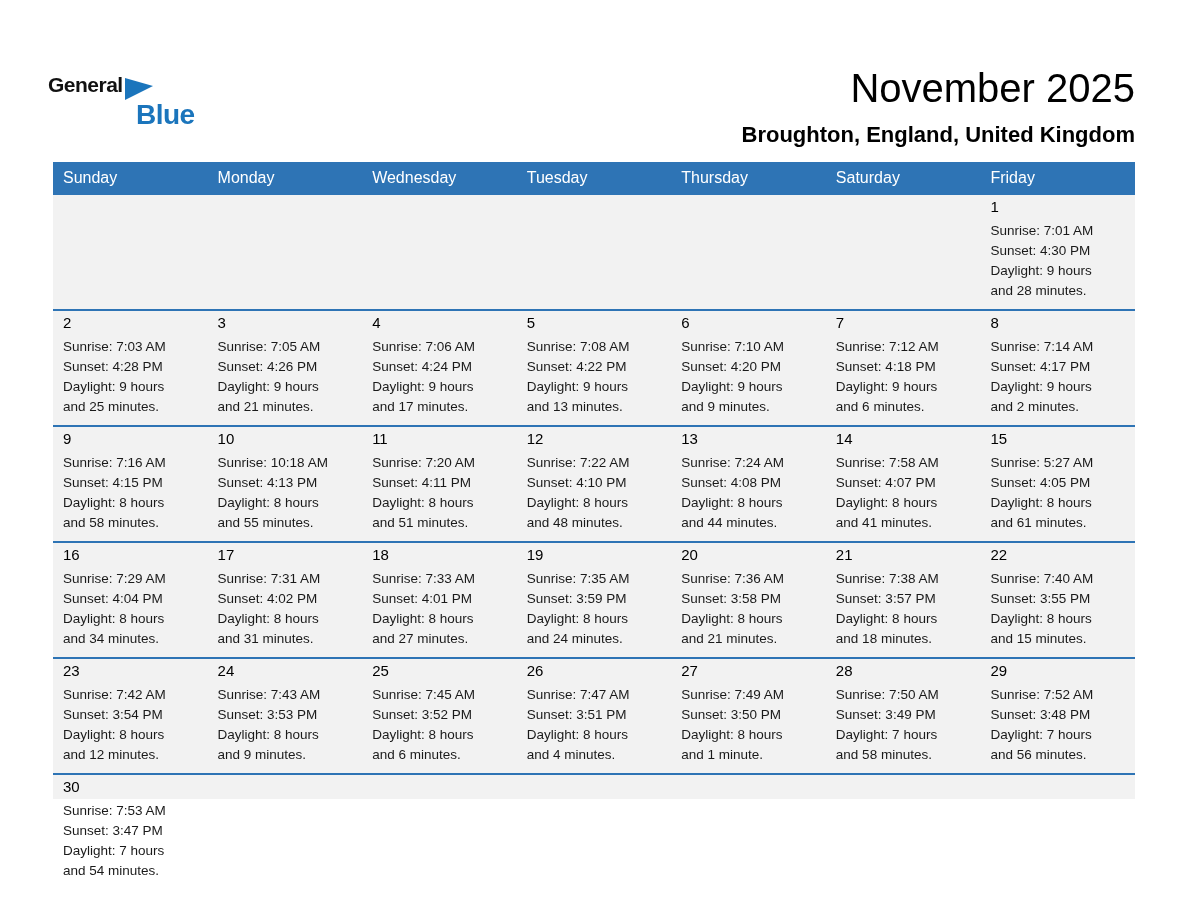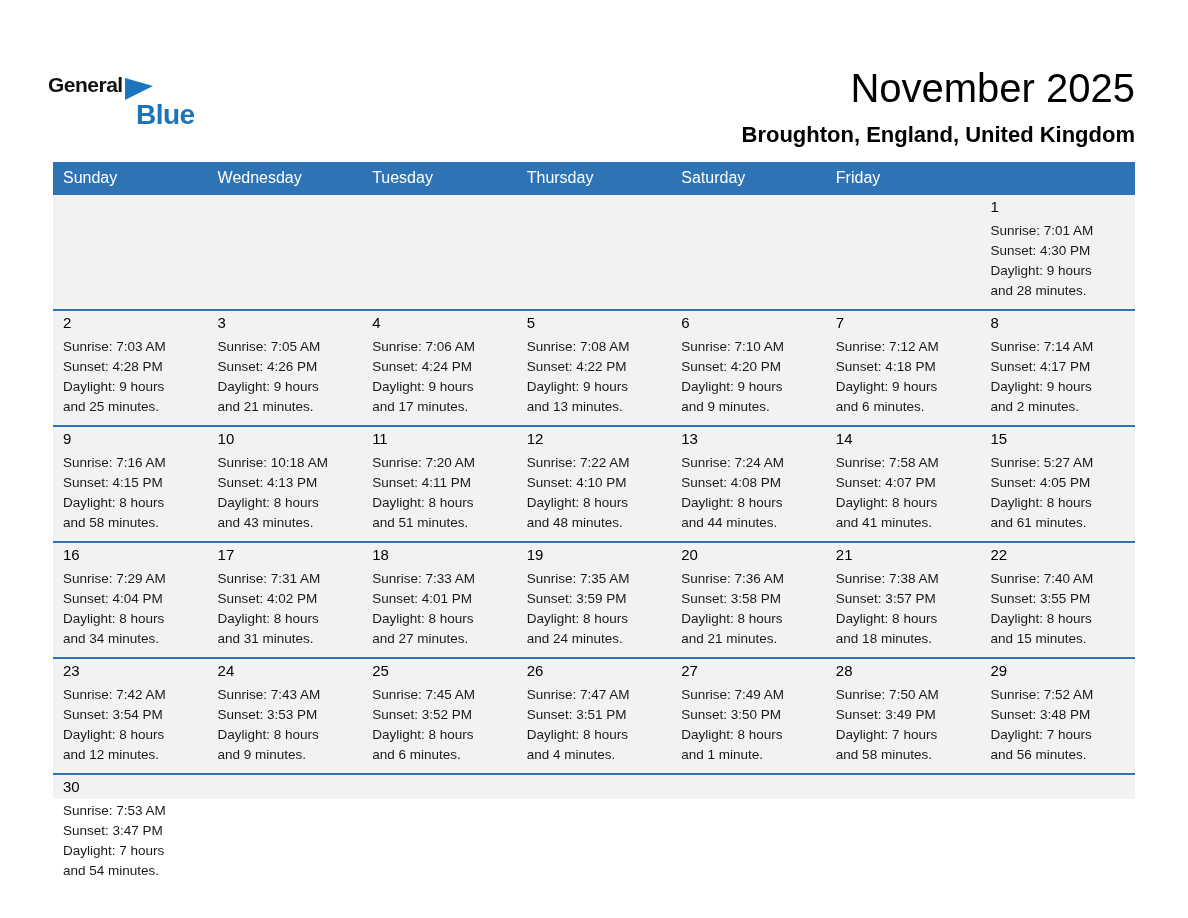--- a/index.html
+++ b/index.html
@@ -55,20 +55,21 @@
     </div>
     <div class="titles">
       <div class="title">November 2025</div>
       <div class="subtitle">Broughton, England, United Kingdom</div>
     </div>
   </div>
 
   <div class="calendar">
     <div class="day-names">
         <div class="day-name">Sunday</div>
+        <div class="day-name">Monday</div>
         <div class="day-name">Wednesday</div>
         <div class="day-name">Tuesday</div>
         <div class="day-name">Thursday</div>
         <div class="day-name">Saturday</div>
         <div class="day-name">Friday</div>
       </div>
     <div>
         <div class="week">
           <div class="cell"></div>
           <div class="cell"></div>
@@ -141,21 +142,21 @@
             <div class="cell-line">Sunrise: 7:16 AM</div>
             <div class="cell-line">Sunset: 4:15 PM</div>
             <div class="cell-line">Daylight: 8 hours</div>
             <div class="cell-line">and 58 minutes.</div>
           </div>
           <div class="cell">
             <div class="day-num">10</div>
             <div class="cell-line">Sunrise: 10:18 AM</div>
             <div class="cell-line">Sunset: 4:13 PM</div>
             <div class="cell-line">Daylight: 8 hours</div>
-            <div class="cell-line">and 43 minutes.</div>
+            <div class="cell-line">and 55 minutes.</div>
           </div>
           <div class="cell">
             <div class="day-num">11</div>
             <div class="cell-line">Sunrise: 7:20 AM</div>
             <div class="cell-line">Sunset: 4:11 PM</div>
             <div class="cell-line">Daylight: 8 hours</div>
             <div class="cell-line">and 51 minutes.</div>
           </div>
           <div class="cell">
             <div class="day-num">12</div>

